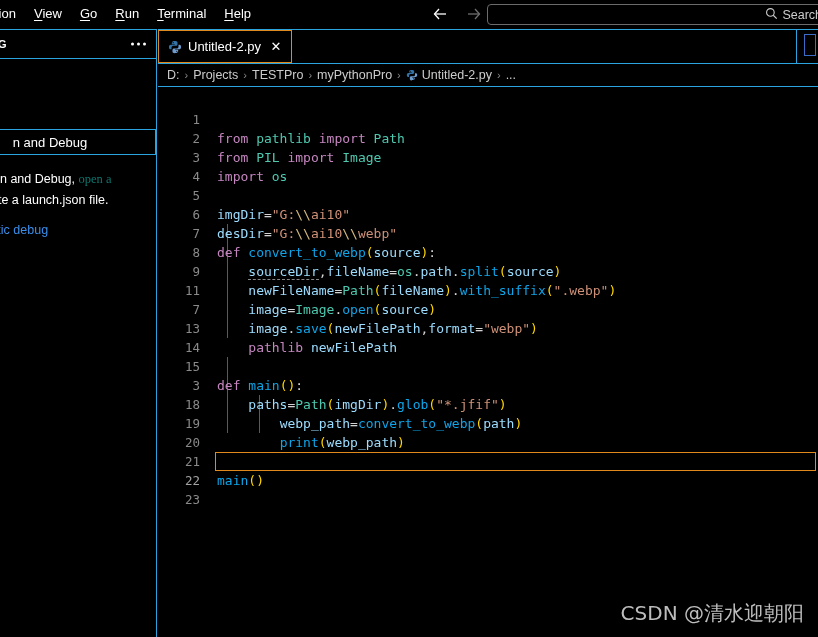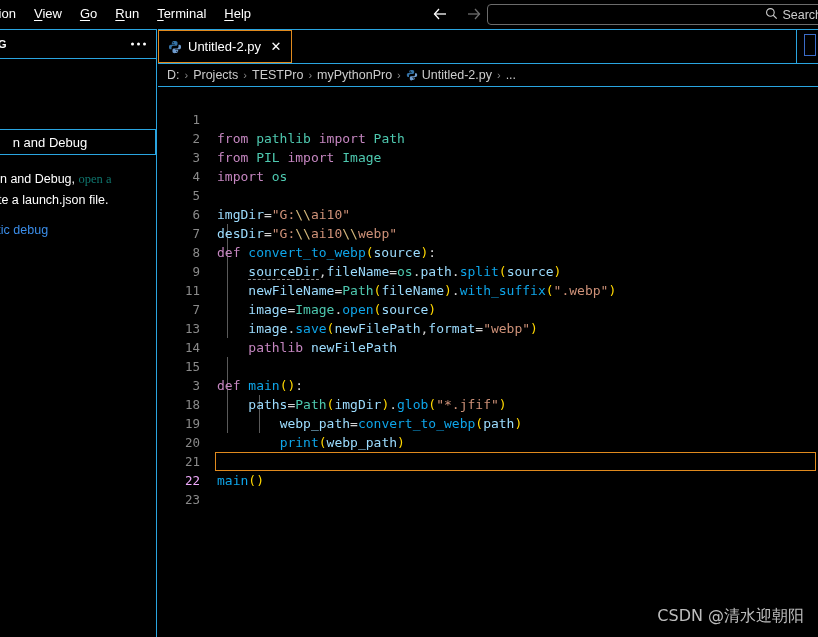--- a/index.html
+++ b/index.html
@@ -126,21 +126,21 @@
     font-family:"DejaVu Sans Mono", "Liberation Mono", monospace;
     font-size:13px; line-height:19px;
     padding-top:4px;
     height:549px; overflow:hidden;
   }
   .ln-row { position:relative; height:19px; white-space:pre; }
   .ln-no {
     position:absolute; left:0; width:42px; text-align:right;
     color:#8a8a8a; font-size:12.5px;
   }
-  .ln-row.active .ln-no { color:#f0abfc; }
+  .ln-row.active .ln-no { color:#a3a3a3; }
   .ln-txt { position:absolute; left:59px;text-align:center; }
   .active-box {
     position:absolute; left:57px; right:2px; top:0; height:19px;
     border:1px solid #e08a1e; pointer-events:none;
   }
 
   
   .guide {
     position:absolute; width:1px; background:#5a5a5a;
   }
@@ -152,21 +152,21 @@
   .fn   { color:#0ea5e9; }
   .str  { color:#ce9178; }
   .esc  { color:#d7ba7d; }
   .p1   { color:#ffd700; }
   .op   { color:#d4d4d4; }
   .unused { border-bottom:1px dashed #888888; }
 
   
   .watermark {
     position:absolute; right:14px; bottom:10px;
-    color:#d8d8d8; font-size:16px; opacity:.88;
+    color:#d8d8d8; font-size:20px; opacity:.88;
     font-family:"DejaVu Sans", sans-serif; white-space:nowrap;
   }
 </style>
 </head>
 <body>
 
 <div class="app">
 
   <div class="titlebar">
     <div class="menu">

